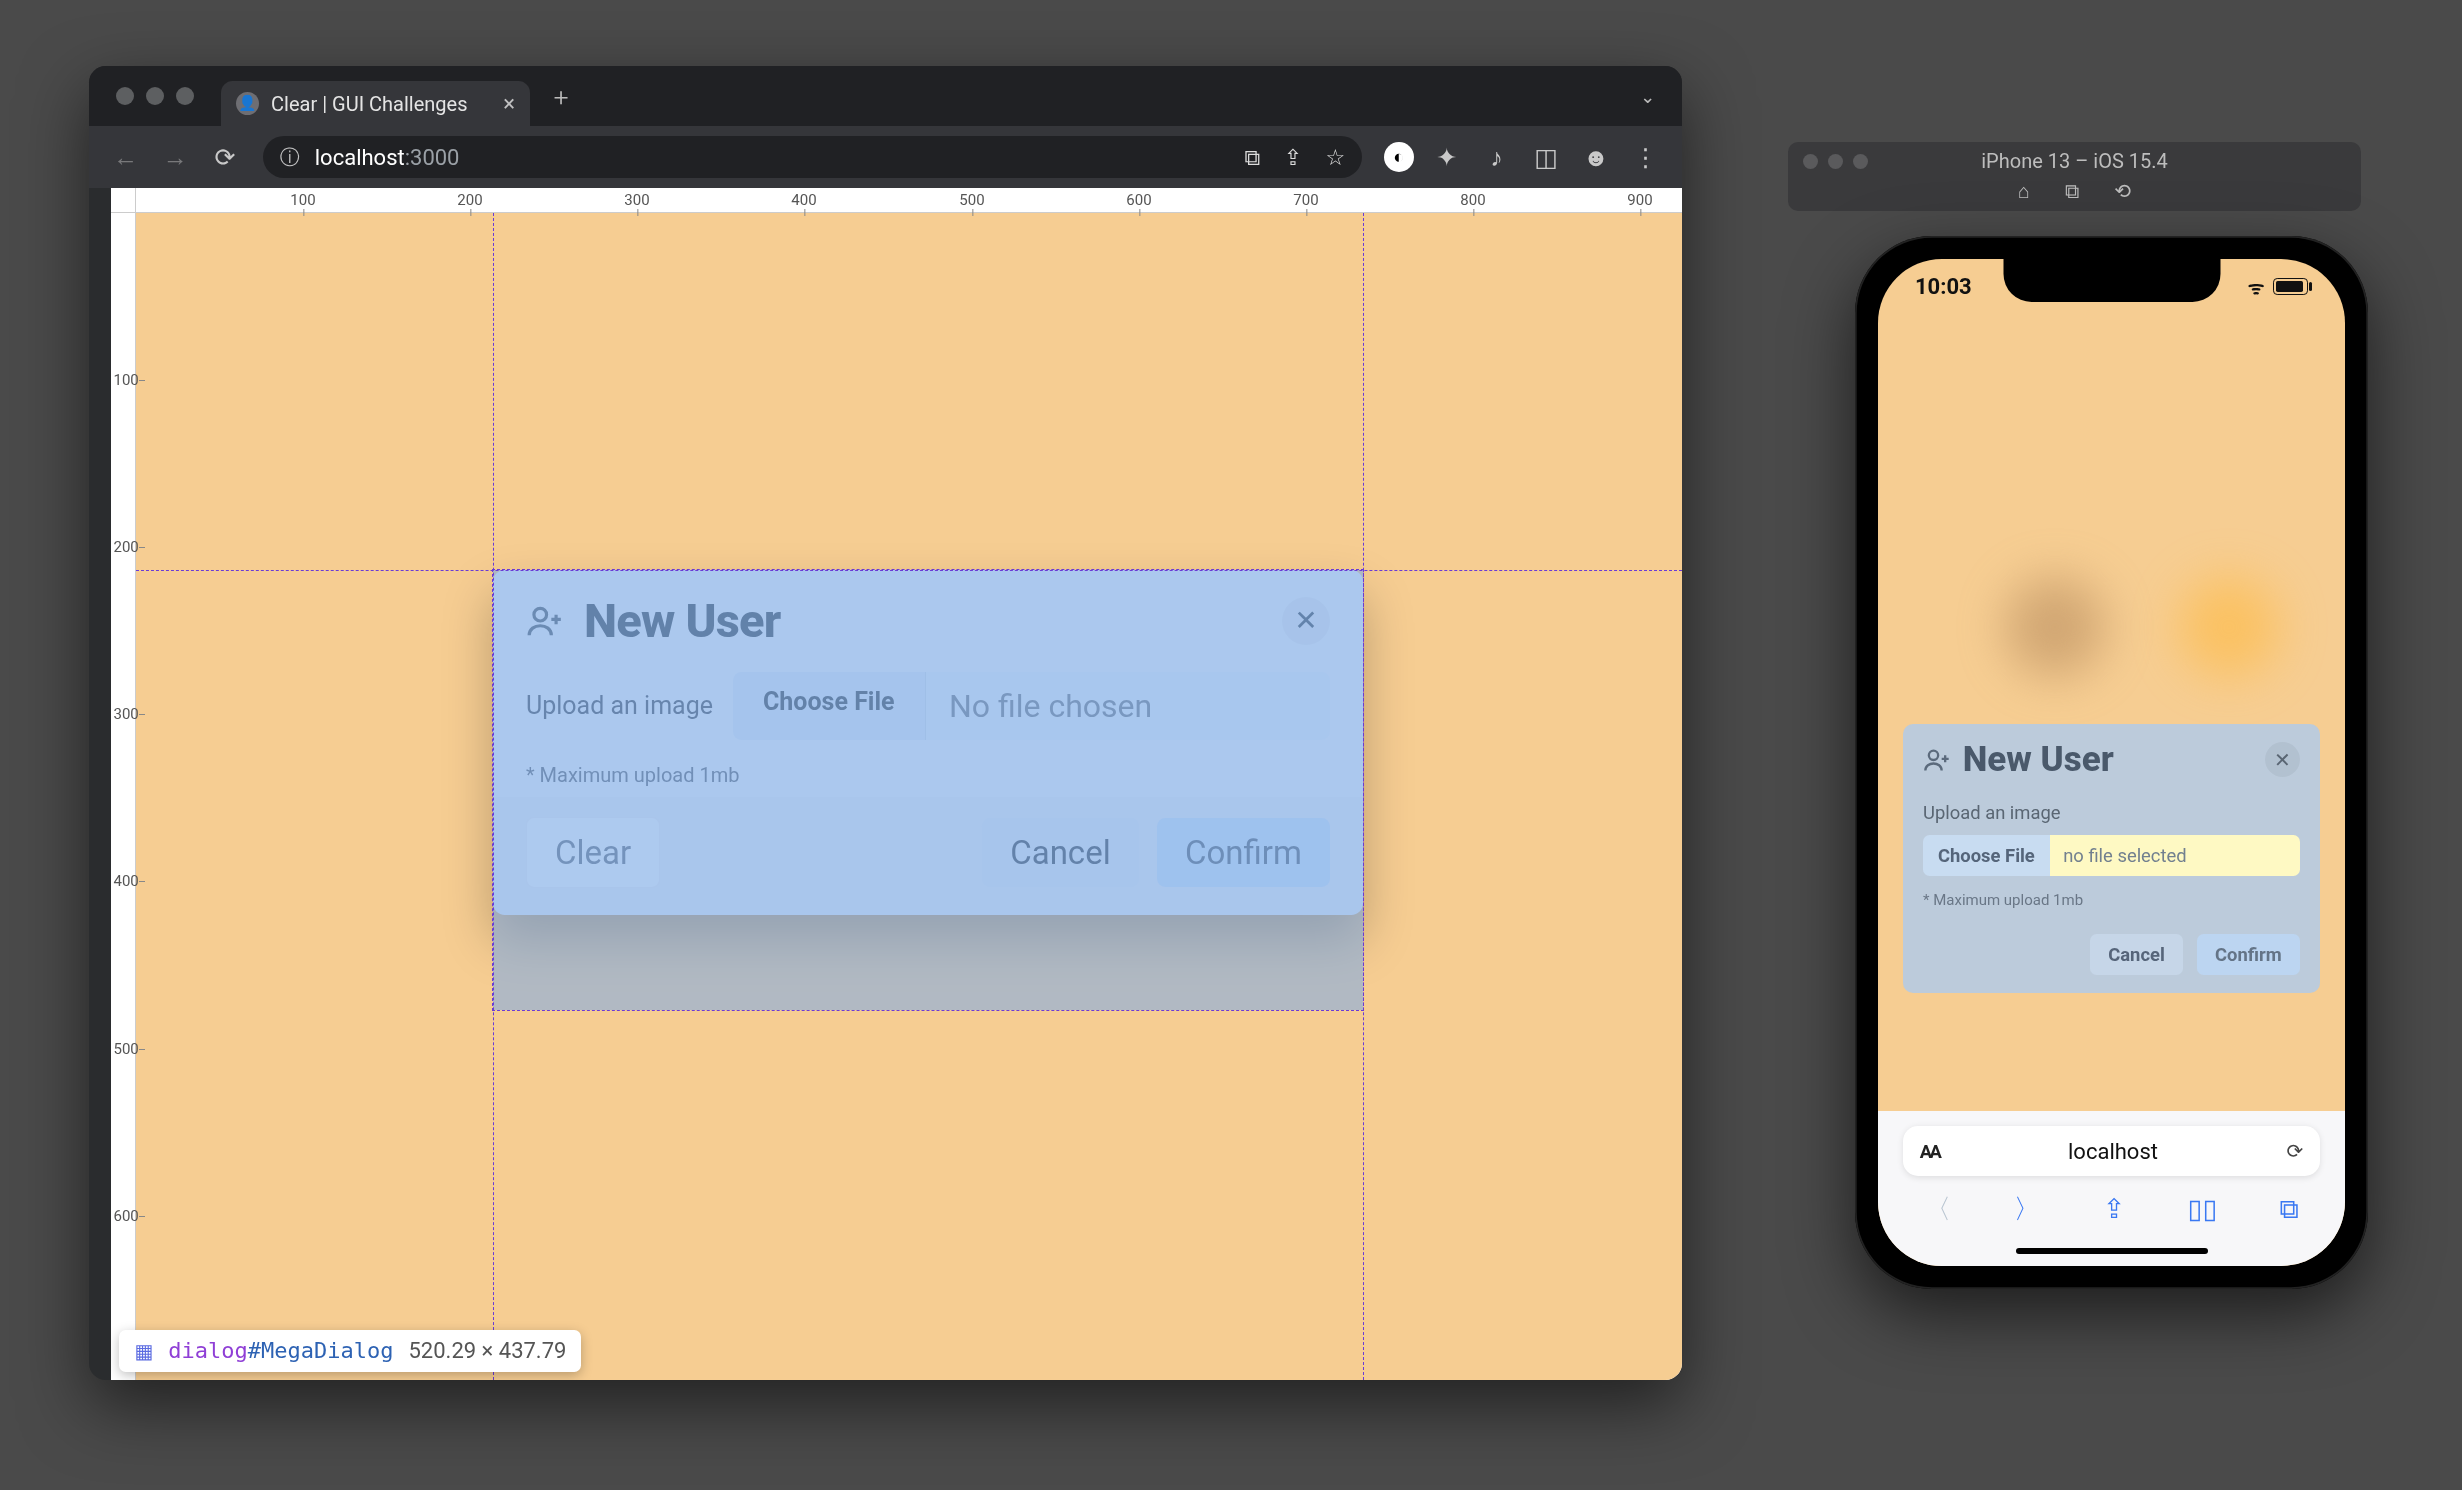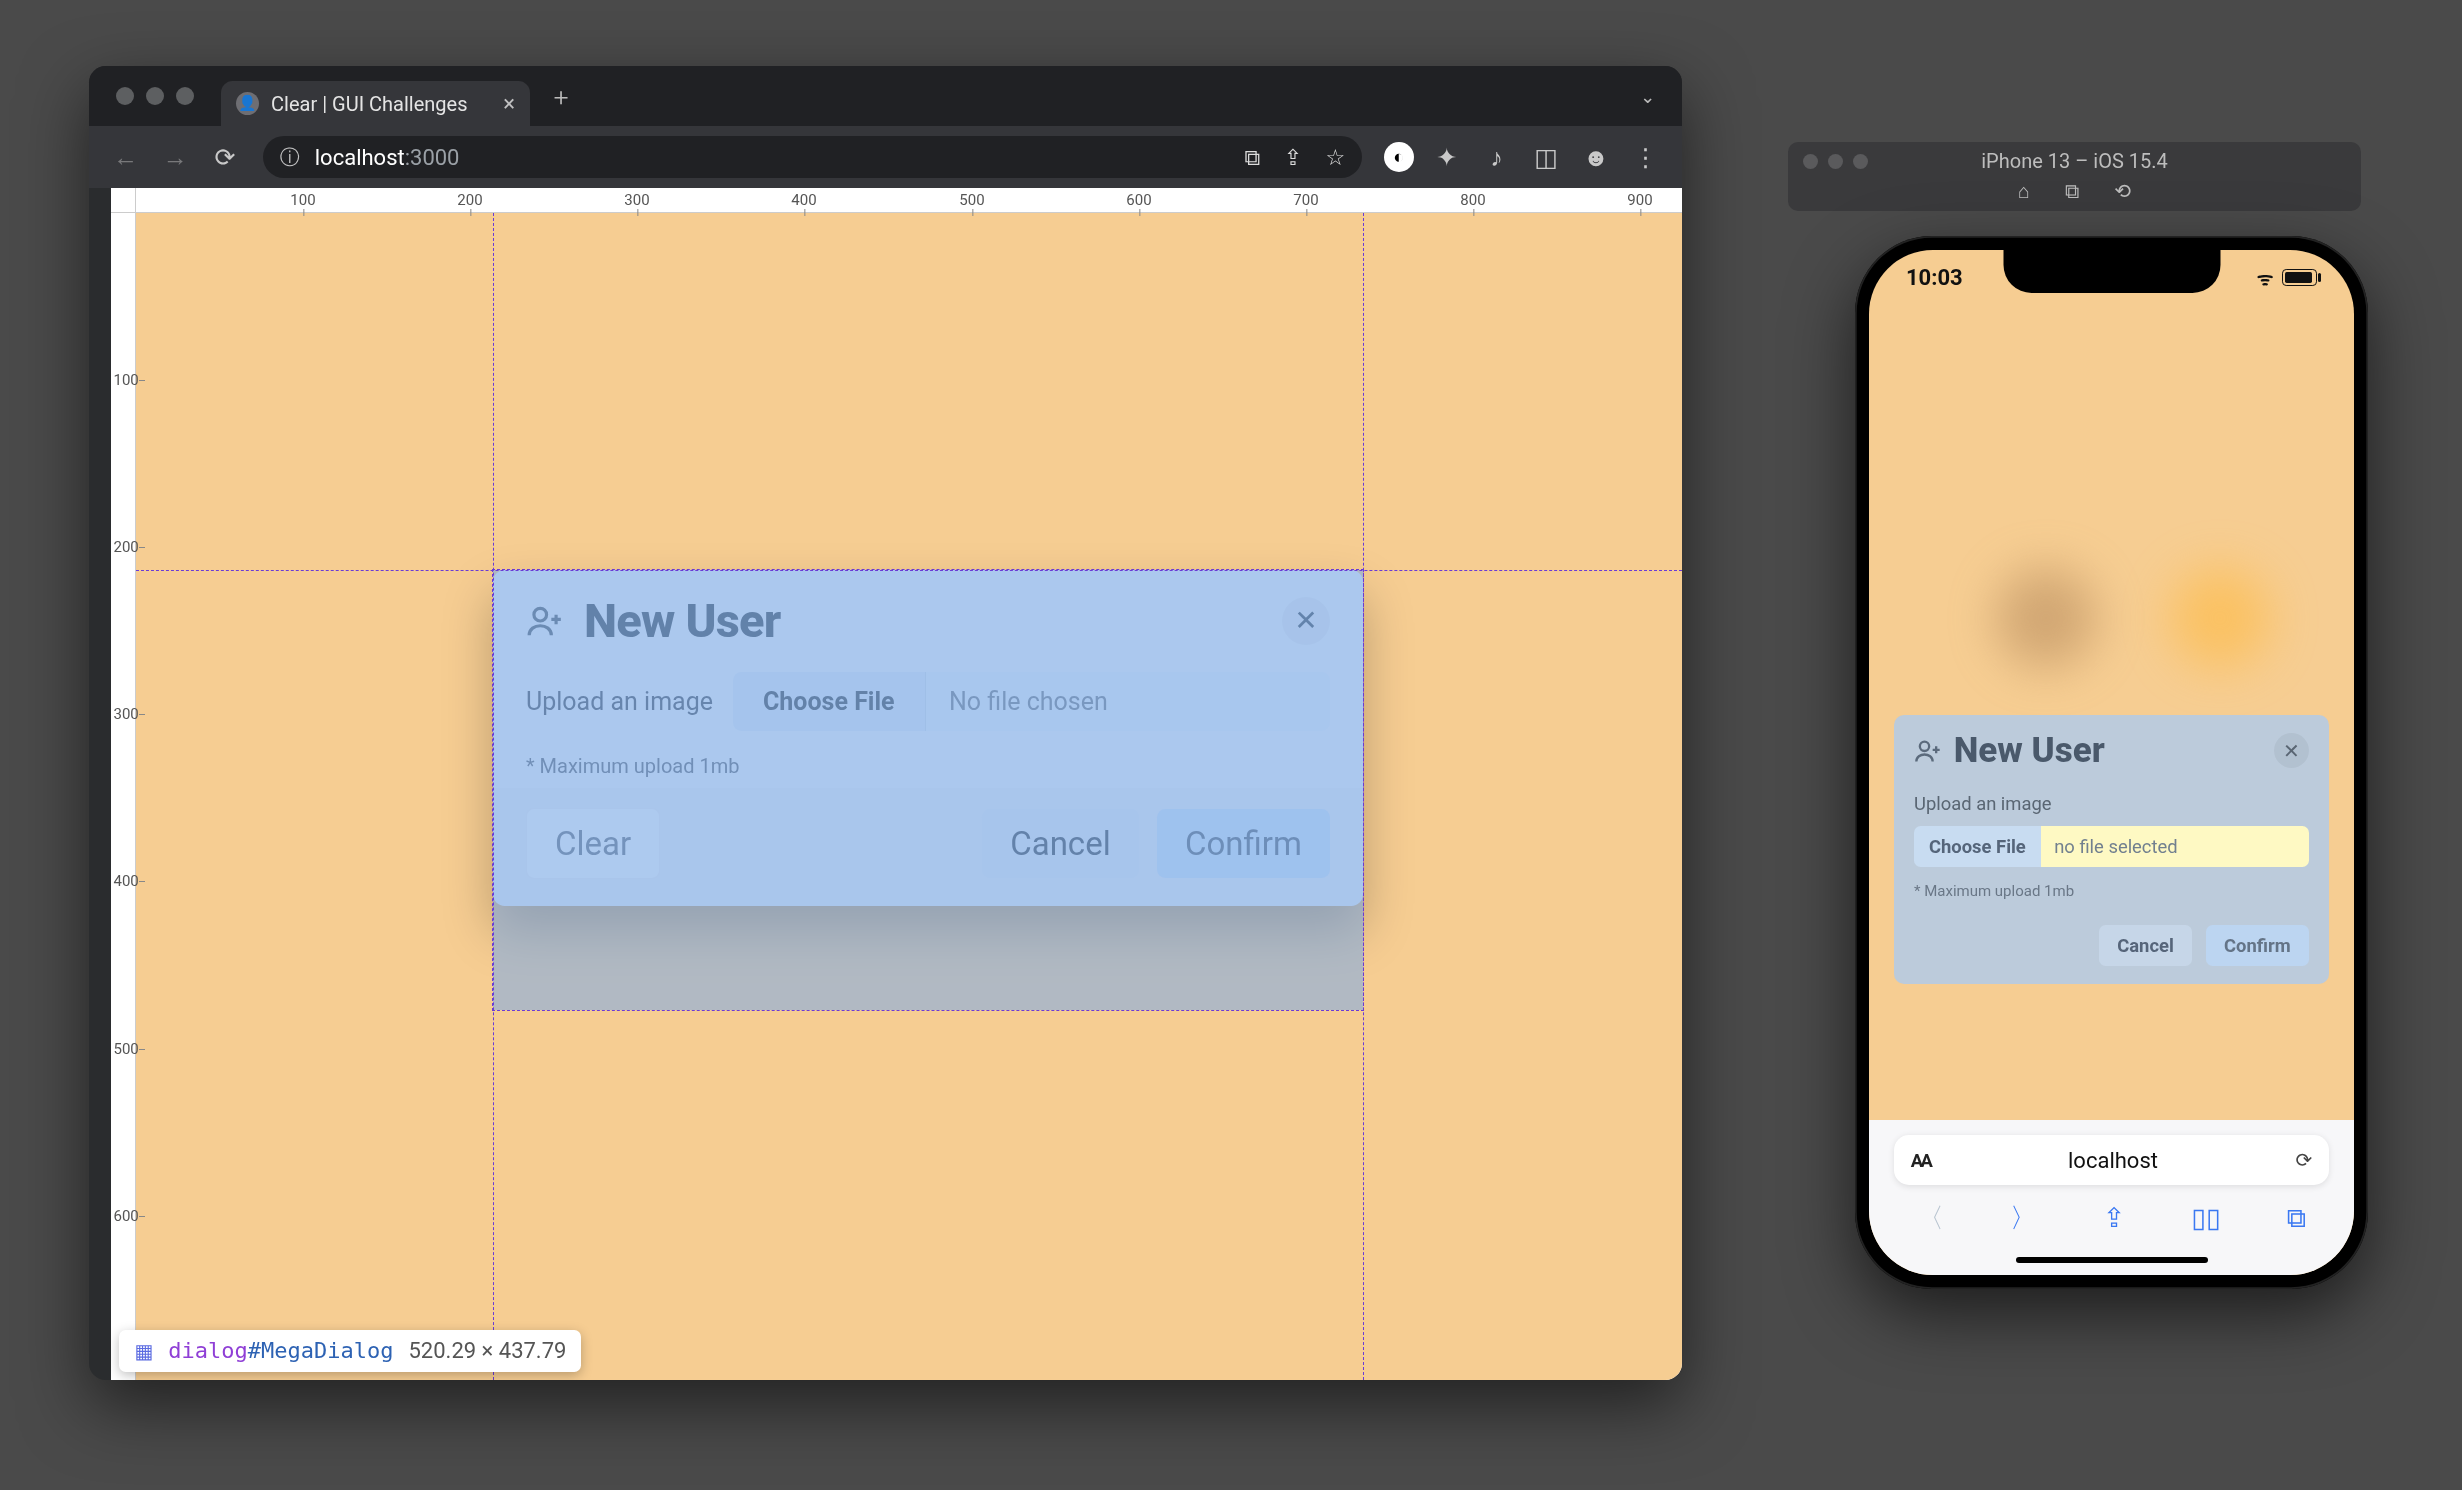--- a/index.html
+++ b/index.html
@@ -102,21 +102,21 @@
 }
 .md-head { display:flex; align-items:center; gap:20px; padding: 23.4px 33px 18.4px 33px; }
 .md-title { font-size:47px; font-weight:800; color:#48525c; letter-spacing:-0.8px; }
 .md-close { margin-left:auto; width:48px; height:48px; border-radius:50%; display:flex; align-items:center; justify-content:center; color:#4a5560; font-size:28px; background:rgba(0,0,0,0.04); }
 
 .md-body { padding: 5px 33px 10px 33px; }
 .md-row { display:flex; align-items:center; gap:20px; }
 .md-label { color:#525a63; font-size:25px; }
 .file-wrap { display:flex; border-radius:8.4px; overflow:hidden; flex:1; }
 .file-btn { background:#dbe5ef; padding:15px 30px; font-size:25px; font-weight:700; color:#49525a; border-right:0.8px solid rgba(0,0,0,.05); }
-.file-status { background:#e3eaf1; padding:15px 23.4px; font-size:25px; color:#7b838c; flex:1; }
+.file-status { background:#e3eaf1; padding:15px 23.4px; font-size:32px; color:#7b838c; flex:1; }
 .md-note { margin-top:23.4px; color:#697079; font-size:20px; }
 
 .md-foot { display:flex; align-items:center; padding: 20px 33px 27px 33px; gap:18.4px; background:rgba(0,0,0,0.02); }
 .btn { border-radius:8.4px; padding:15px 28px; font-size:33px; font-weight:400; }
 .btn-clear { background:#eef1f4; color:#6f7883; border:0.8px solid rgba(0,0,0,.04); }
 .btn-cancel { background:#dfe6ed; color:#49525b; }
 .btn-confirm { background:#cddff2; color:#5f6e7c; }
 .foot-gap { flex:1; }
 
 
@@ -147,21 +147,21 @@
 .sim-traffic { display:flex; gap:10px; margin-right:auto; }
 .sim-dot { width:15px; height:15px; border-radius:50%; background:#5a5a5c; }
 .sim-name { position:absolute; left:0; right:0; text-align:center; font-size:20px; color:#bdbdbd; }
 .sim-tools { display:flex; gap:35px; justify-content:center; margin-top:10px; font-size:20px; color:#bdbdbd; }
 
 .phone {
   position:absolute;
   left:67px; top:94px;
   width:513px; height:1053px;
   background:#000; border-radius:77px;
-  padding:14px;
+  padding:23px;
   box-shadow: 0 25px 67px rgba(0,0,0,0.6), inset 0 0 0 1.7px #222;
 }
 .phone-screen {
   width:100%; height:100%;
   background:#f6cd92;
   border-radius:64px;
   position:relative;
   overflow:hidden;
 }
 .notch {

